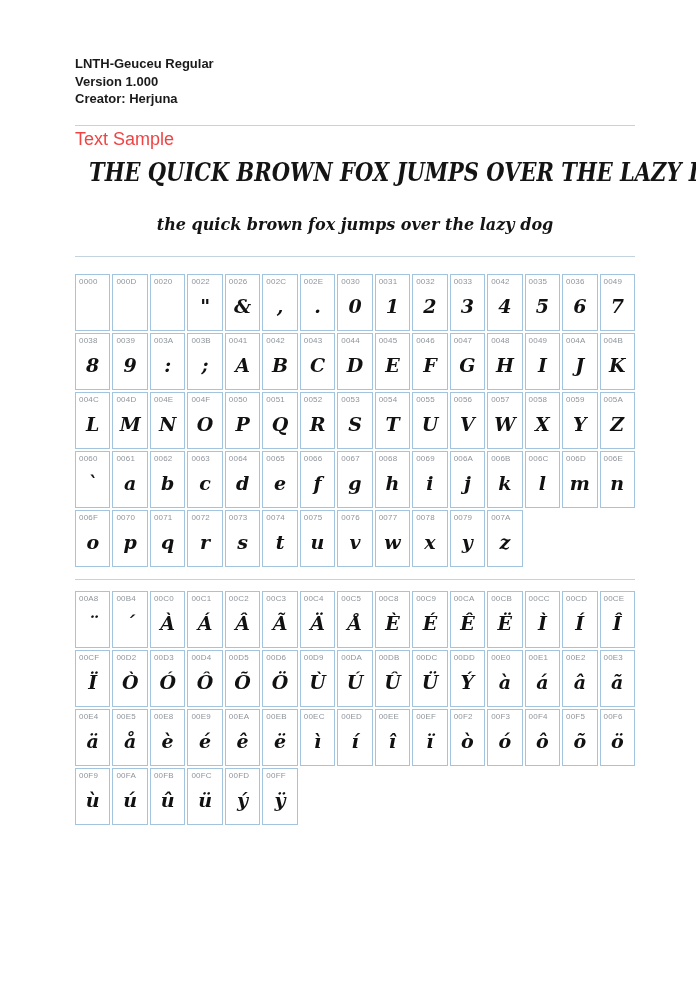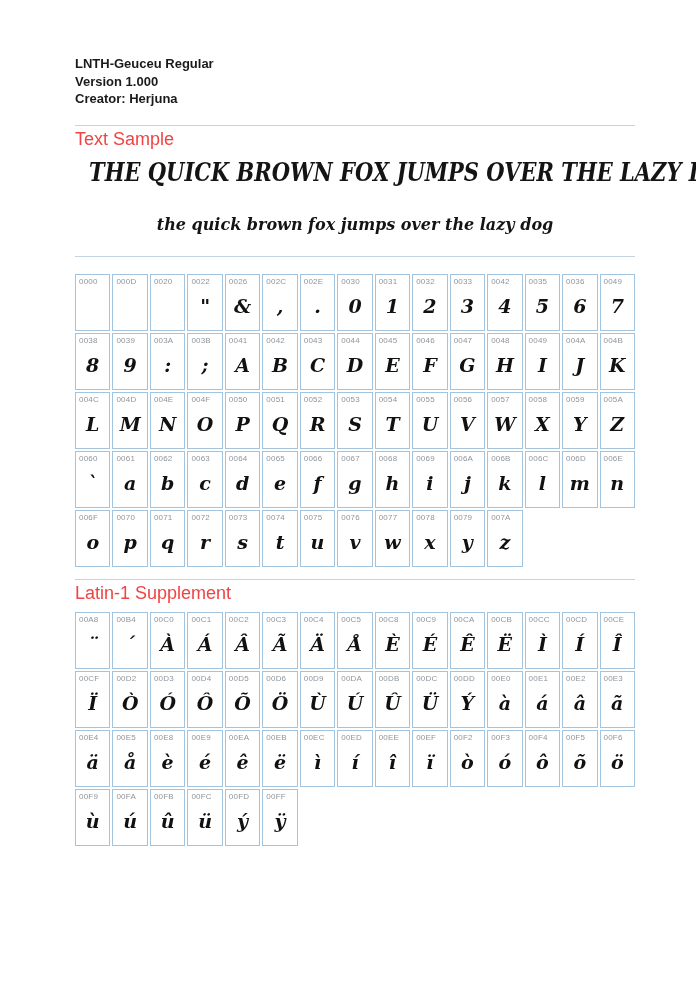--- a/index.html
+++ b/index.html
@@ -389,21 +389,20 @@
         <span class="glyph">y</span>
       </div>
       <div class="cell">
         <span class="code">007A</span>
         <span class="glyph">z</span>
       </div>
     </div>
 
   <hr class="divider d3">
 
-  <h2 class="section-heading">Latin-1 Supplement</h2>
   <div class="glyph-grid second">
       <div class="cell">
         <span class="code">00A8</span>
         <span class="glyph">¨</span>
       </div>
       <div class="cell">
         <span class="code">00B4</span>
         <span class="glyph">´</span>
       </div>
       <div class="cell">

